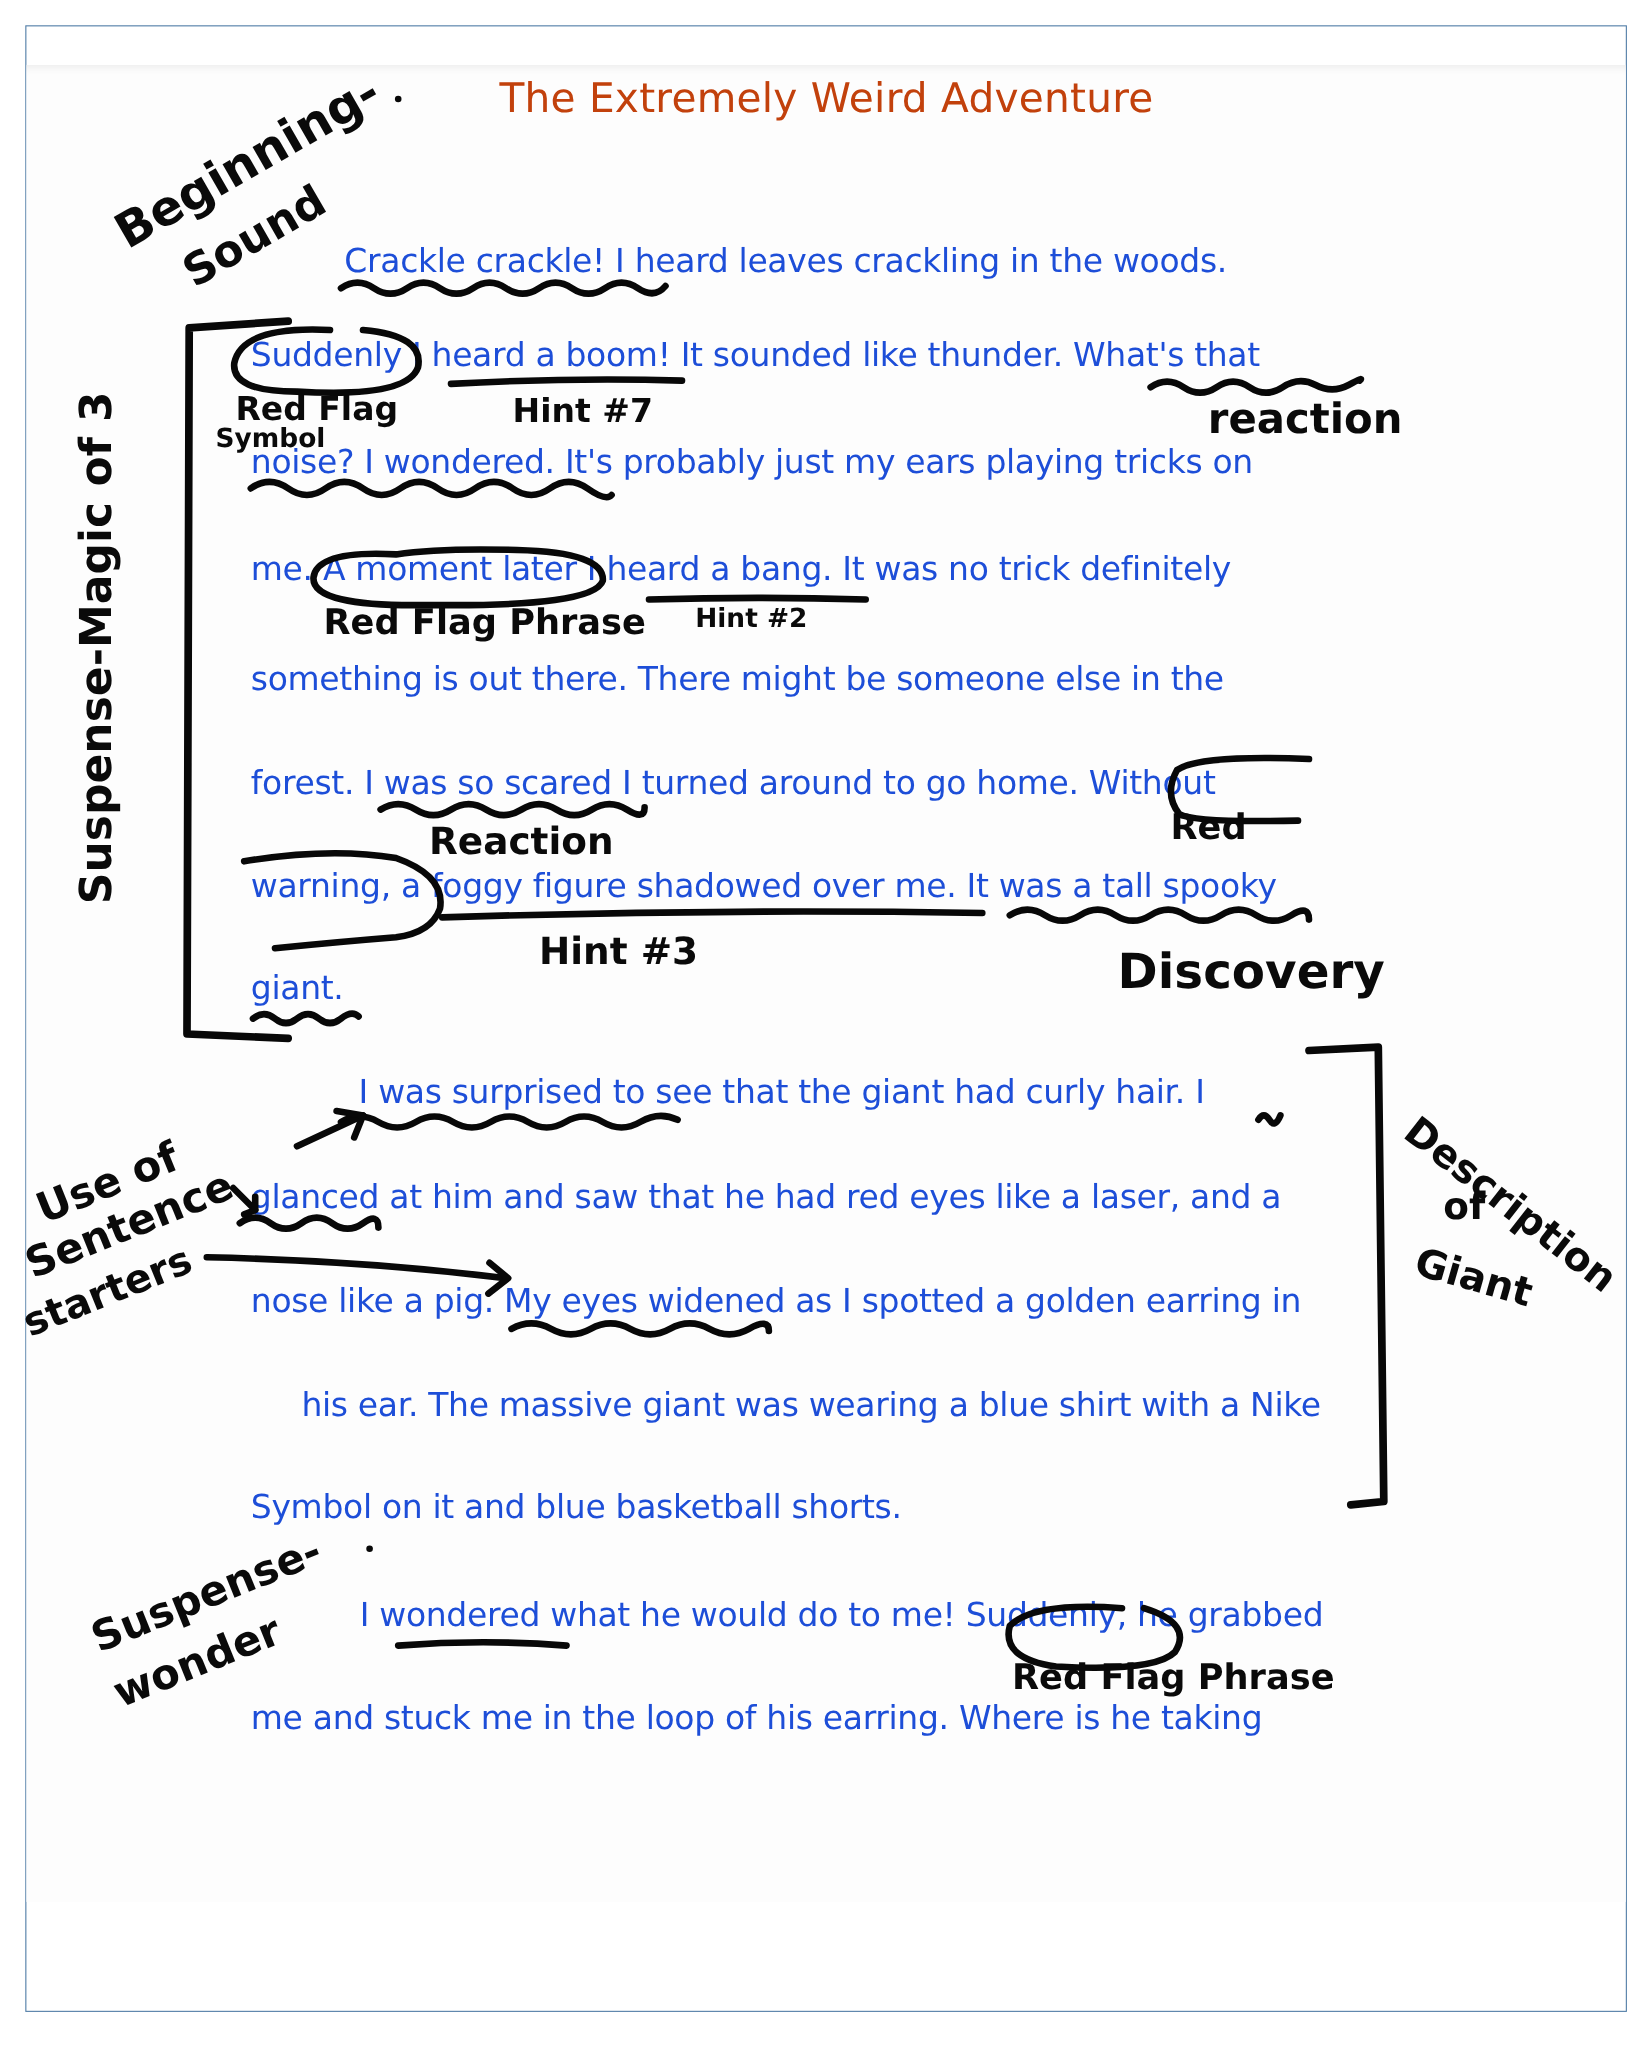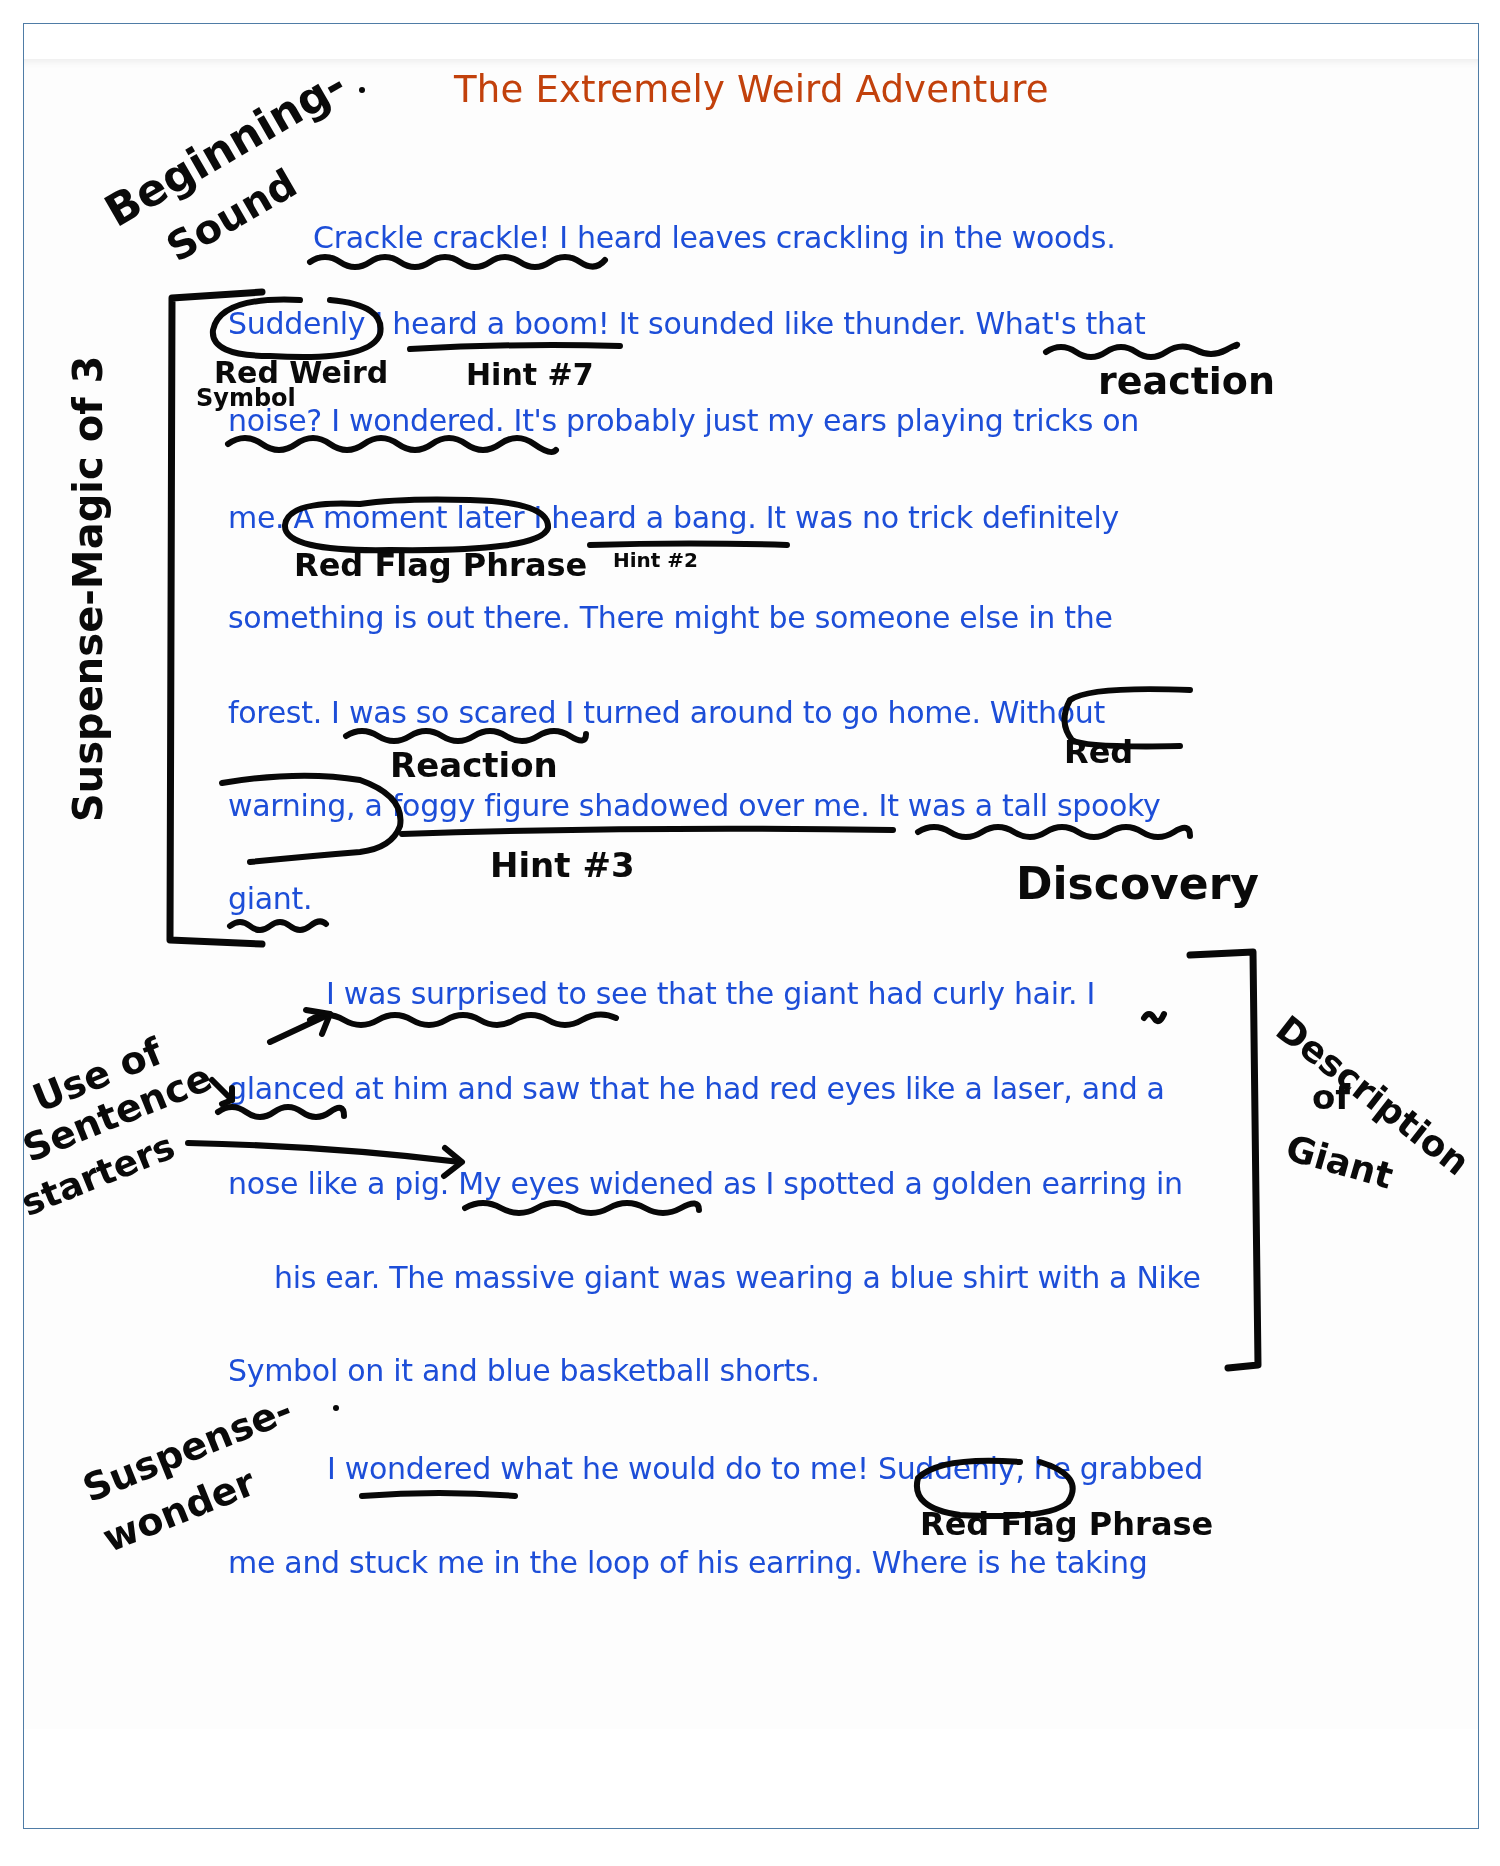--- a/index.html
+++ b/index.html
@@ -51,26 +51,26 @@
 <div class="line" style="left:228px; top:1074px;">glanced at him and saw that he had red eyes like a laser, and a</div>
 <div class="line" style="left:228px; top:1169px;">nose like a pig. My eyes widened as I spotted a golden earring in</div>
 <div class="line" style="left:228px; top:1263px;margin-left:46px;">his ear. The massive giant was wearing a blue shirt with a Nike</div>
 <div class="line" style="left:228px; top:1356px;">Symbol on it and blue basketball shorts.</div>
 <div class="line" style="left:327px; top:1454px;">I wondered what he would  do to me! Suddenly, he grabbed</div>
 <div class="line" style="left:228px; top:1548px;">me and stuck me in the loop of his earring. Where is he taking</div>
 
 <div class="hand" style="left:120px; top:190px; font-size:44px; transform:rotate(-30deg);">Beginning-</div>
 <div class="hand" style="left:180px; top:228px; font-size:40px; transform:rotate(-30deg);">Sound</div>
 <div class="hand" style="left:108px; top:782px; font-size:40px; transform:rotate(-90deg);">Suspense-Magic of 3</div>
-<div class="hand" style="left:214px; top:358px; font-size:30px;">Red Weird</div>
+<div class="hand" style="left:214px; top:358px; font-size:30px;">Red Flag</div>
 <div class="hand" style="left:196px; top:386px; font-size:24px;">Symbol</div>
 <div class="hand" style="left:466px; top:360px; font-size:30px;">Hint #7</div>
 <div class="hand" style="left:1098px; top:362px; font-size:38px;">reaction</div>
 <div class="hand" style="left:294px; top:549px; font-size:32px;">Red Flag Phrase</div>
-<div class="hand" style="left:613px; top:550px; font-size:20px;">Hint #2</div>
+<div class="hand" style="left:632px; top:550px; font-size:24px;">Hint #2</div>
 <div class="hand" style="left:390px; top:748px; font-size:34px;">Reaction</div>
 <div class="hand" style="left:1064px; top:736px; font-size:32px;">Red</div>
 <div class="hand" style="left:490px; top:848px; font-size:34px;">Hint #3</div>
 <div class="hand" style="left:1016px; top:862px; font-size:44px;">Discovery</div>
 <div class="hand" style="left:42px; top:1080px; font-size:38px; transform:rotate(-22deg);">Use of</div>
 <div class="hand" style="left:32px; top:1130px; font-size:38px; transform:rotate(-22deg);">Sentence</div>
 <div class="hand" style="left:30px; top:1186px; font-size:36px; transform:rotate(-22deg);">starters</div>
 <div class="hand" style="left:1292px; top:1010px; font-size:36px; transform:rotate(38deg); transform-origin:left top;">Description</div>
 <div class="hand" style="left:1312px; top:1080px; font-size:34px;">of</div>
 <div class="hand" style="left:1292px; top:1130px; font-size:36px; transform:rotate(16deg); transform-origin:left top;">Giant</div>

